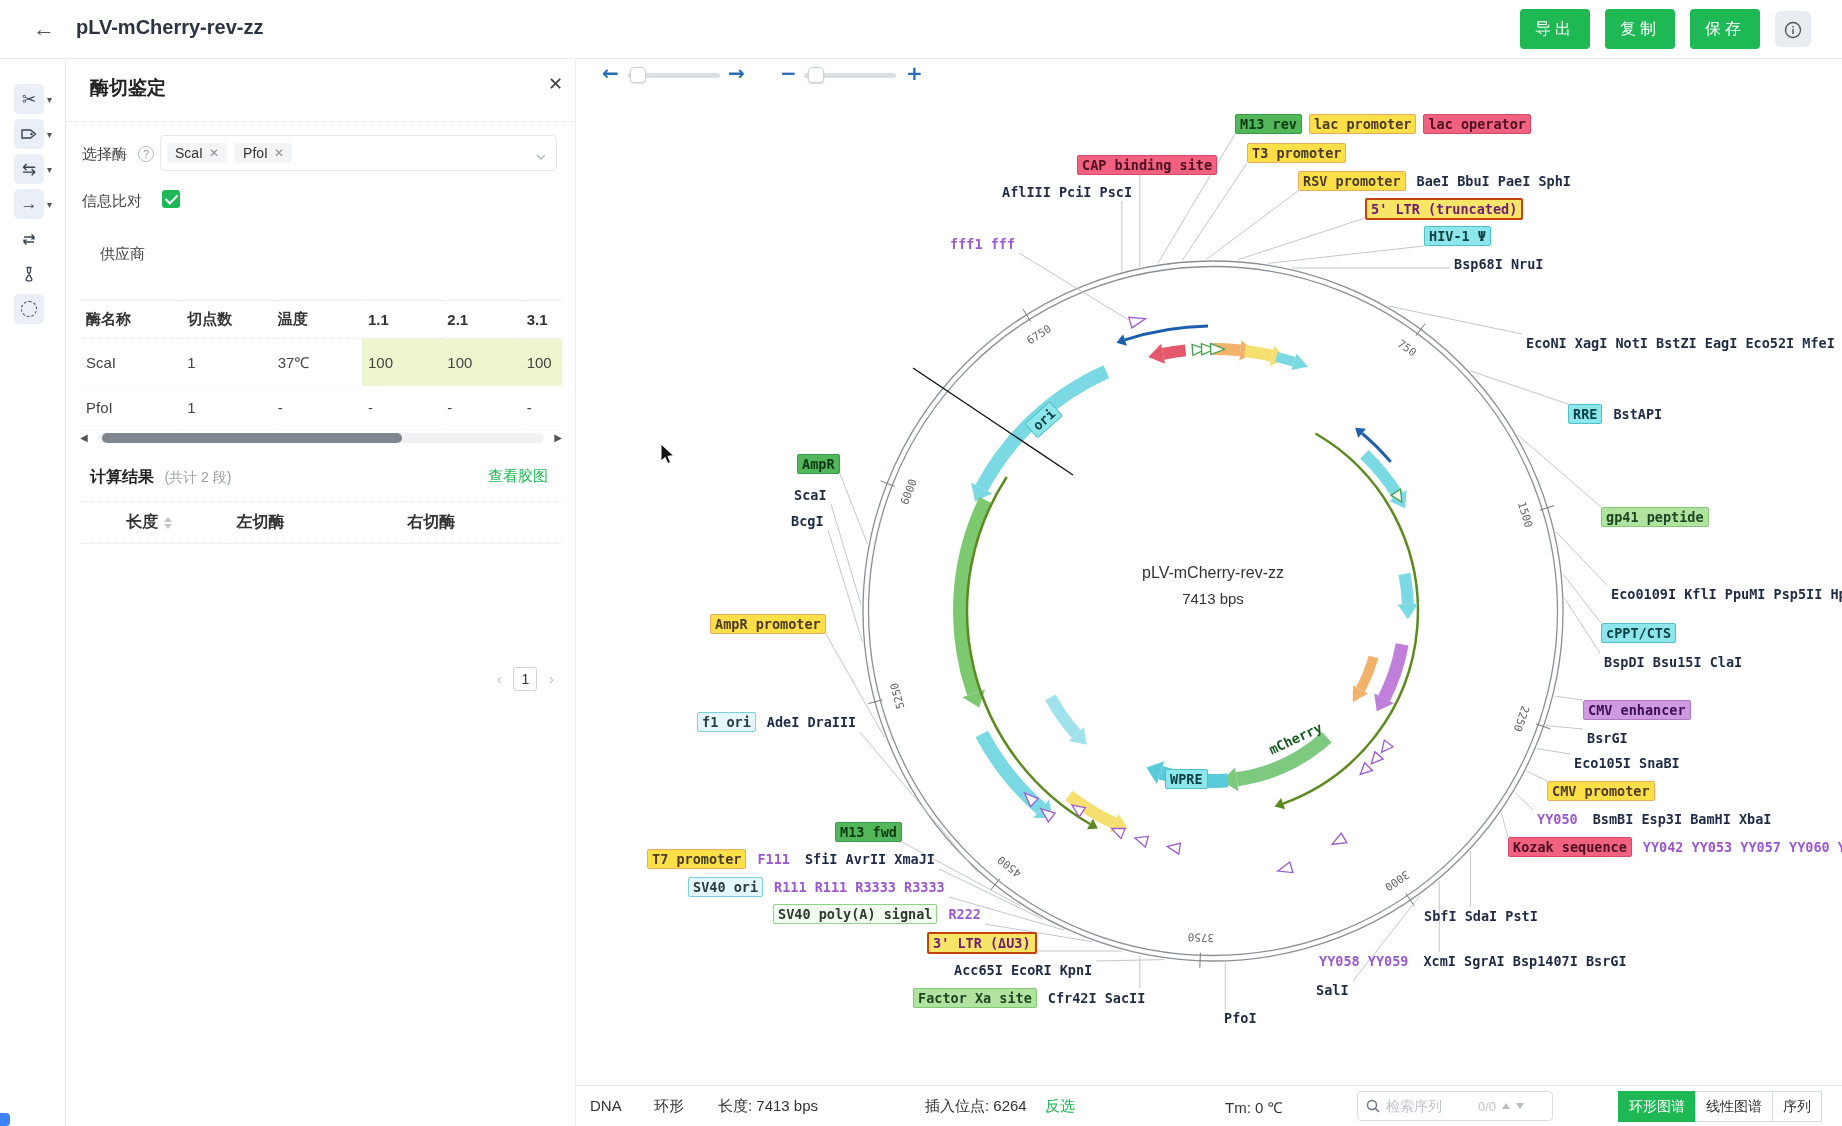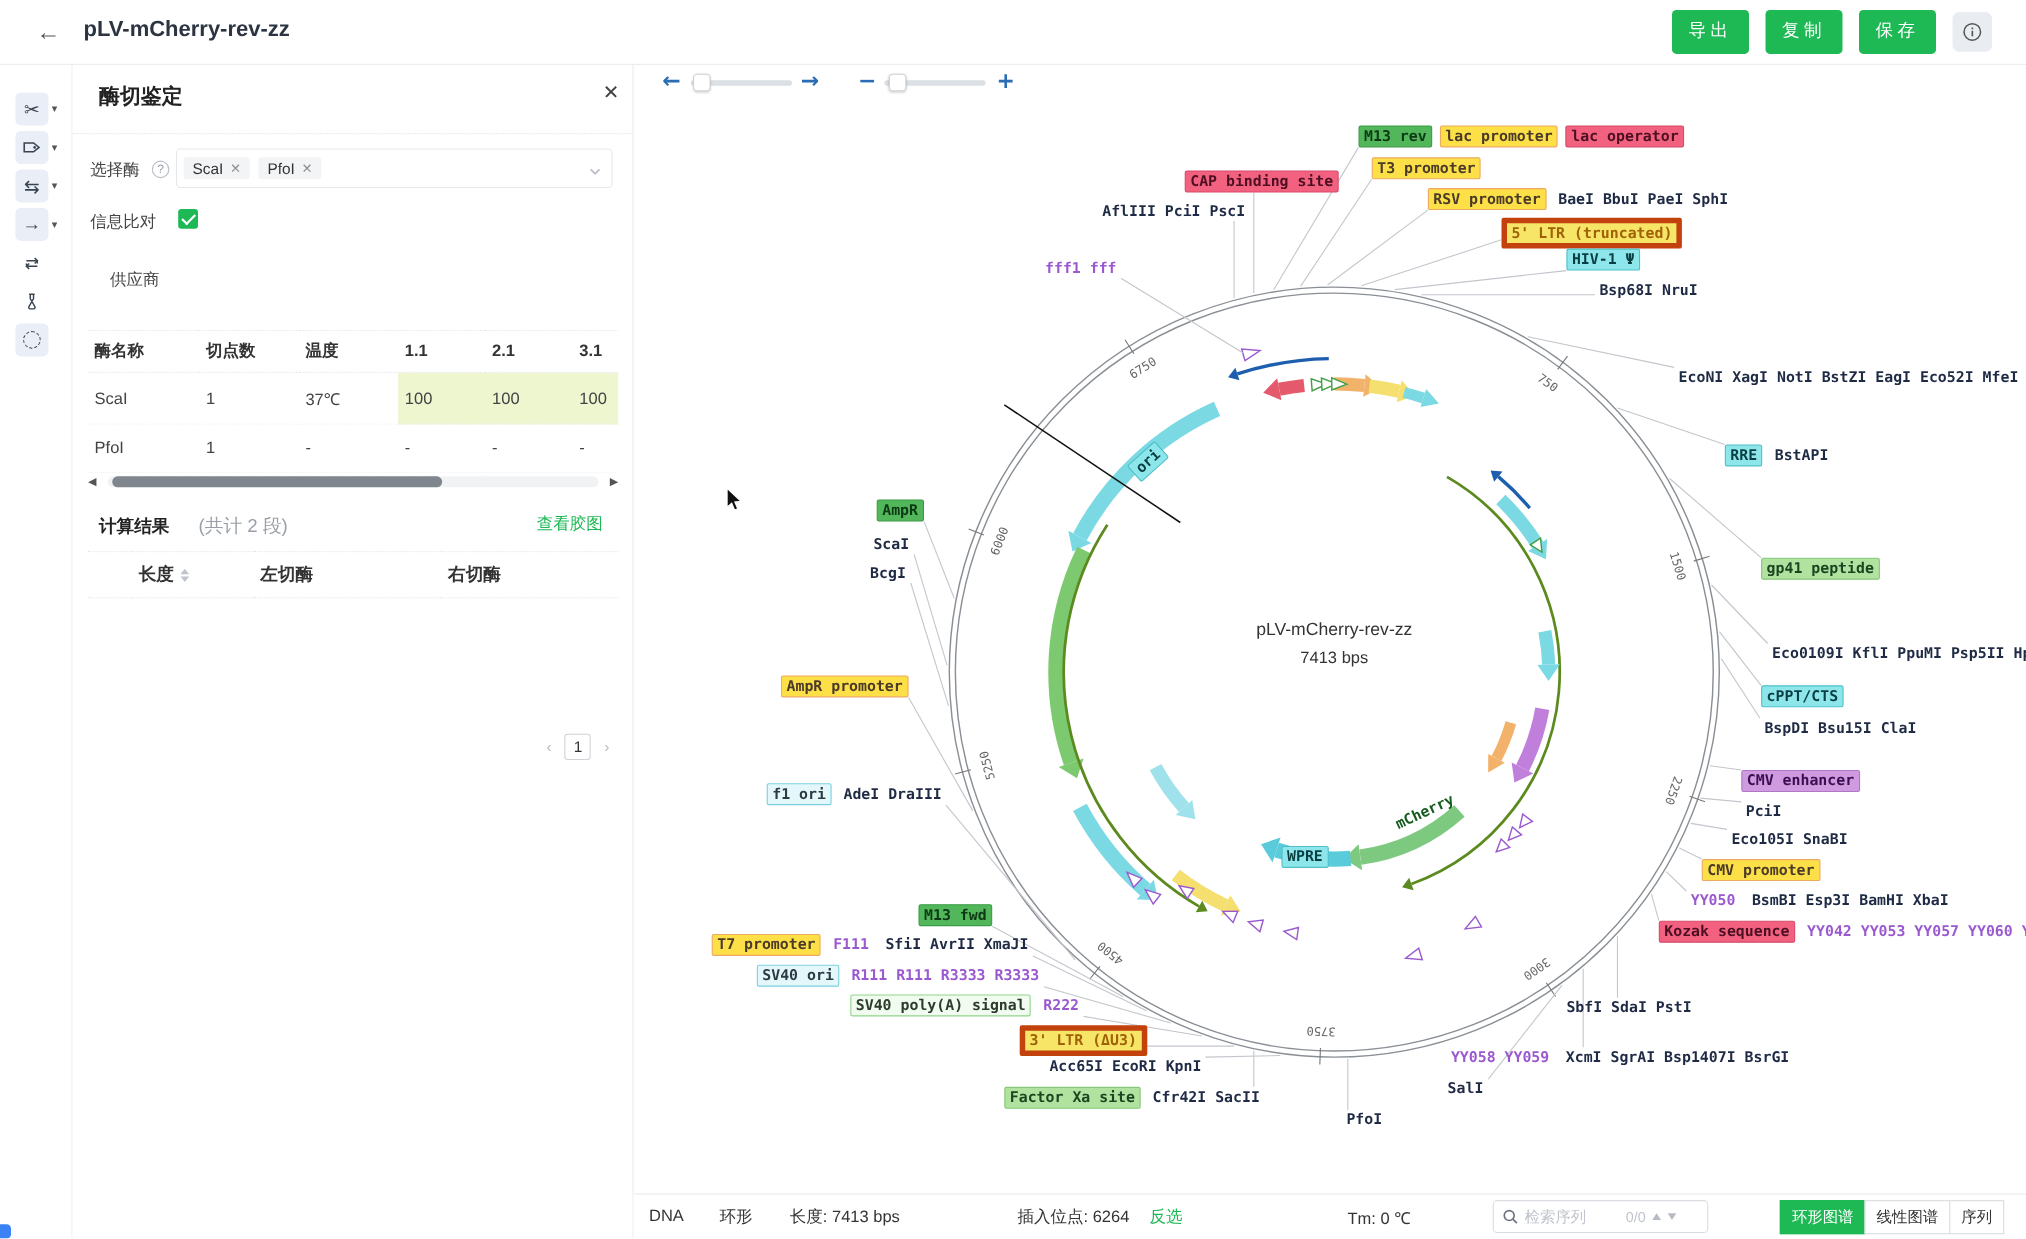--- a/index.html
+++ b/index.html
@@ -75,21 +75,21 @@
 
   #map { position:absolute; left:0; top:0; width:1266px; height:1026px; }
   #plasmid-svg { position:absolute; left:0; top:0; }
   .map-label { position:absolute; display:flex; gap:7px; align-items:center; white-space:nowrap; font-family:"DejaVu Sans Mono", monospace; font-size:13.5px; font-weight:bold; z-index:5; }
   .map-label span { padding:0px 4px; border-radius:2px; line-height:18px; }
   .mp-green       { background:#52b65a; border:1px solid #3a9b45; color:#0d3a14; }
   .mp-greenlight  { background:#b2e2a0; border:1px solid #84c877; color:#1c4620; }
   .mp-greenoutline{ background:#f2fbef; border:1px solid #90d489; color:#2c3c2c; }
   .mp-peach       { background:#fde047; border:1px solid #edaa60; color:#4a3a28; }
   .mp-pink        { background:#f2617f; border:1px solid #d84a69; color:#4d1022; }
-  .mp-yellow      { background:#f6e566; border:5px solid #c2410c; color:#a16207; }
+  .mp-yellow      { background:#f6e566; border:2px solid #c2410c; color:#701a75; }
   .mp-cyan        { background:#8ce6ea; border:1px solid #4fc0ca; color:#093e43; }
   .mp-cyanoutline { background:#e4f8fb; border:1px solid #7bcfe0; color:#2c3a44; }
   .mp-purple      { background:#cf9ae0; border:1px solid #b077c6; color:#3a0f50; }
   .mp-site   { color:#1f2b45; padding:0; }
   .mp-primer { color:#9b59d0; padding:0; }
   .mp-mcherry{ color:#155a1e; padding:0; }
   #map-center { position:absolute; left:437px; top:505px; width:400px; text-align:center; z-index:4; font-family:"Liberation Sans", sans-serif; }
   #map-center .t1 { font-size:16px; color:#333; margin-bottom:8px; }
   #map-center .t2 { font-size:15px; color:#333; }
 
@@ -240,21 +240,21 @@
   <div id="hscroll">
     <span class="arr" style="left:0">◀</span>
     <div class="track">
         <div class="thumb"></div>
       </div>
     <span class="arr" style="right:0">▶</span>
   </div>
 
   <div id="results-title-row">
     <span style="font-weight:bold; color:#222">计算结果</span>
-    <span style="color:#9aa0a8; font-size:17px; margin-left:22px">(共计 2 段)</span>
+    <span style="color:#9aa0a8; font-size:14px; margin-left:6px">(共计 2 段)</span>
     <span id="gel-link">查看胶图</span>
   </div>
 
   <div id="results-table">
       <table>
         <colgroup>
           <col style="width:40px">
           <col style="width:110px">
           <col style="width:170px">
           <col style="width:160px">
@@ -459,21 +459,21 @@
       <div class="map-label" style="left: 1025px; top: 564px;">
         <span class="mp-cyan">cPPT/CTS</span>
       </div>
       <div class="map-label" style="left: 1024px; top: 594px;">
         <span class="mp-site">BspDI Bsu15I ClaI</span>
       </div>
       <div class="map-label" style="left: 1007px; top: 641px;">
         <span class="mp-purple">CMV enhancer</span>
       </div>
       <div class="map-label" style="left: 1007px; top: 670px;">
-        <span class="mp-site">PciI</span>
+        <span class="mp-site">BsrGI</span>
       </div>
       <div class="map-label" style="left: 994px; top: 695px;">
         <span class="mp-site">Eco105I SnaBI</span>
       </div>
       <div class="map-label" style="left: 971px; top: 722px;">
         <span class="mp-peach">CMV promoter</span>
       </div>
       <div class="map-label" style="left: 957px; top: 751px;">
         <span class="mp-primer">YY050</span>
         <span class="mp-site">BsmBI Esp3I BamHI XbaI</span>

